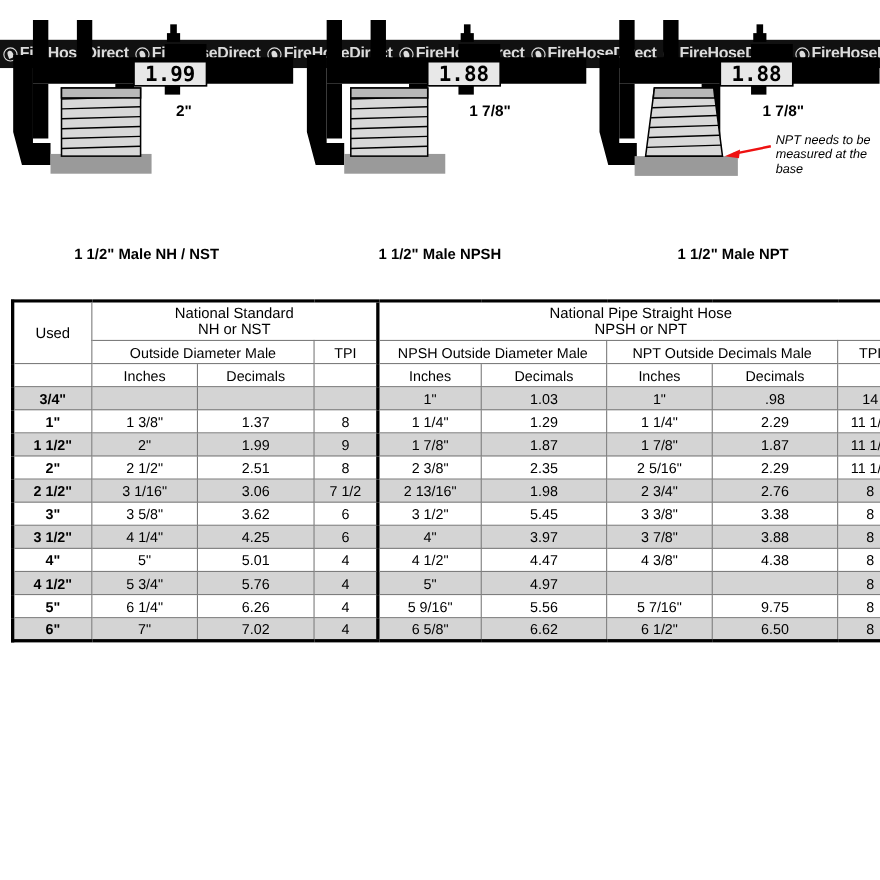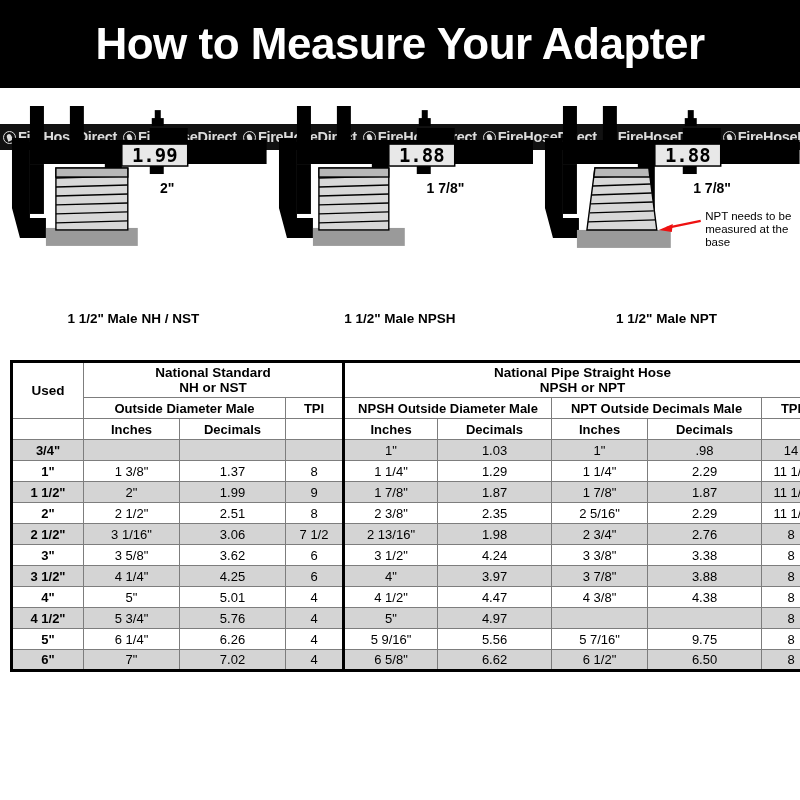--- a/index.html
+++ b/index.html
@@ -121,21 +121,21 @@
     font-size: 13px;
     color: #000;
   }
   table.threads th, table.threads td {
     border: 1px solid #7d7d7d;
     text-align: center;
     padding: 2px 1px;
     height: 21px;
     background: #ffffff;
   }
-  table.threads th { font-weight: bold; }
+  table.threads th { font-weight: normal; }
   th.grp { font-size: 13.5px; line-height: 15px; height: 40px; background:#ffffff; }
   th.sub { background: #d4d4d4; font-size: 13px; height: 22px; }
   th.unit { background: #ffffff; font-size: 13px; height: 22px; }
   th.size-head {
     background: #ffffff; font-weight: bold; font-size: 13.5px;
   }
   tr.shaded td { background: #d4d4d4; }
   td.size-cell { font-weight: bold; background:#d4d4d4; }
   tr.shaded td.size-cell { background: #d4d4d4; }
   tr:not(.shaded) td.size-cell { background: #ffffff; }
@@ -144,23 +144,20 @@
   .bd-l { border-left: 3px solid #000 !important; }
   .bd-r { border-right: 3px solid #000 !important; }
   .bd-t { border-top: 3px solid #000 !important; }
   .bd-b { border-bottom: 3px solid #000 !important; }
 </style>
 </head>
 <body>
 
 <div class="page">
 
-  <div class="banner banner-top">
-    <span>How to Measure Your Adapter</span>
-  </div>
 
   <div class="caliper-section">
 
     <div class="watermark-strip" id="wmstrip">
         <span class="wm-chunk">
           <span class="wm-logo"></span>
           <span>FireHoseDirect</span>
         </span>
         <span class="wm-chunk">
           <span class="wm-logo"></span>
@@ -278,21 +275,21 @@
             <line x1="55" y1="134" x2="123" y2="132"></line>
           </g>
           <path d="M62 80 L116 80 L117 89 L61 89 Z" fill="#b8b8b8" stroke="#000" stroke-width="1.4"></path>
 
           <g>
             <line x1="168" y1="133" x2="134" y2="140" stroke="#ee1111" stroke-width="2.2"></line>
             <path d="M126 142 L140 136 L139 144 Z" fill="#ee1111"></path>
           </g>
         </svg>
         <div class="frac-label" style="left:160px; top:92px;">1 7/8"</div>
-        <div class="npt-note" style="left:172px; top:122px; width:96px;">
+        <div class="npt-note" style="left:172px; top:122px; width:96px;font-style:italic;">
           <div>NPT needs to be</div>
           <div>measured at the base</div>
         </div>
         <div class="cap-label">1 1/2" Male NPT</div>
       </div>
 
     </div>
 
   </div>
 
@@ -396,21 +393,21 @@
             <td class="">2 3/4"</td>
             <td class="">2.76</td>
             <td class="bd-r">8</td>
           </tr>
           <tr>
             <td class="size-cell bd-l">3"</td>
             <td class="">3 5/8"</td>
             <td class="">3.62</td>
             <td class="">6</td>
             <td class="bd-l">3 1/2"</td>
-            <td class="">4.24</td>
+            <td class="">5.45</td>
             <td class="">3 3/8"</td>
             <td class="">3.38</td>
             <td class="bd-r">8</td>
           </tr>
           <tr class="shaded">
             <td class="size-cell bd-l">3 1/2"</td>
             <td class="">4 1/4"</td>
             <td class="">4.25</td>
             <td class="">6</td>
             <td class="bd-l">4"</td>

